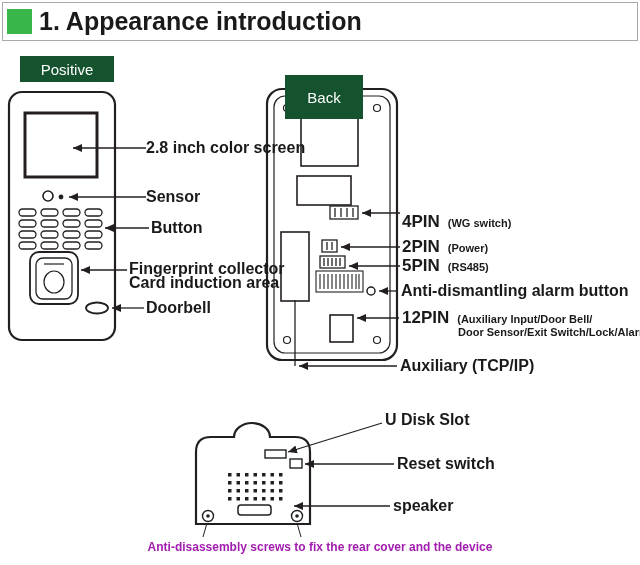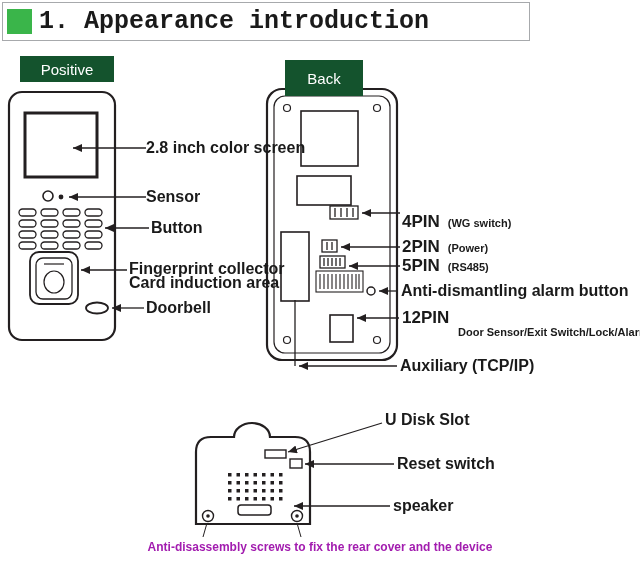--- a/index.html
+++ b/index.html
@@ -1,22 +1,22 @@
 <!DOCTYPE html>
 <html><head>
 <meta charset="utf-8">
 <style>
   * { margin:0; padding:0; box-sizing:border-box; }
   html,body { background:#ffffff; }
   body { font-family:"Liberation Sans", sans-serif; color:#231f20; }
   .canvas { position:relative; width:640px; height:565px; background:#fff; overflow:hidden; }
   .art { position:absolute; left:0; top:0; }
 
-  .title-bar { position:absolute; left:2px; top:2px; width:528px; height:39px;
-               border:1px solid #a7a9ac; background:#fff; display:flex; align-items:center; padding-left:4px;font-family:Liberation Mono, monospace; }
+  .title-bar { position:absolute; left:2px; top:2px; width:636px; height:39px;
+               border:1px solid #a7a9ac; background:#fff; display:flex; align-items:center; padding-left:4px; }
   .green-sq { width:25px; height:25px; background:#3ab54a; flex:0 0 auto; }
   .title-bar h1 { font-size:25px; font-weight:700; margin-left:7px; color:#1a1a1a; }
 
   .badge { position:absolute; background:#14532d; color:#fff; display:flex;
            align-items:center; justify-content:center; font-size:15px; font-weight:400; }
 
   .callout { position:absolute; font-size:16px; font-weight:600; color:#1a1a1a; white-space:nowrap; line-height:14px; }
   .pin-row { position:absolute; display:flex; align-items:baseline; white-space:nowrap; }
   .pin { font-size:17px; font-weight:700; color:#1a1a1a; }
   .pin-desc { font-size:11px; font-weight:600; margin-left:8px; color:#1a1a1a; }
@@ -179,21 +179,21 @@
       <line x1="297" y1="523" x2="301" y2="537" stroke-width="1"></line>
     </g>
   </svg>
 
   <header class="title-bar">
     <span class="green-sq"></span>
     <h1>1. Appearance introduction</h1>
   </header>
 
   <div class="badge" style="left:20px; top:56px; width:94px; height:26px">Positive</div>
-  <div class="badge" style="left:285px; top:60px; width:78px; height:36px">Back</div>
+  <div class="badge" style="left:285px; top:75px; width:78px; height:44px">Back</div>
 
   <div class="callout" style="left:146px; top:141px">2.8 inch color screen</div>
   <div class="callout" style="left:146px; top:190px">Sensor</div>
   <div class="callout" style="left:151px; top:221px">Button</div>
   <div class="callout" style="left:129px; top:262px">Fingerprint collector</div>
   <div class="callout" style="left:129px; top:276px">Card induction area</div>
   <div class="callout" style="left:146px; top:301px">Doorbell</div>
 
   <div class="pin-row" style="left:402px; top:212px">
     <span class="pin">4PIN</span>
@@ -203,20 +203,21 @@
     <span class="pin">2PIN</span>
     <span class="pin-desc">(Power)</span>
   </div>
   <div class="pin-row" style="left:402px; top:256px">
     <span class="pin">5PIN</span>
     <span class="pin-desc">(RS485)</span>
   </div>
   <div class="callout" style="left:401px; top:284px">Anti-dismantling alarm button</div>
   <div class="pin-row" style="left:402px; top:308px">
     <span class="pin">12PIN</span>
+    <span class="pin-desc">(Auxiliary Input/Door Bell/</span>
   </div>
   <div class="pin-desc2" style="left:458px; top:326px">Door Sensor/Exit Switch/Lock/Alarm)</div>
   <div class="callout" style="left:400px; top:359px">Auxiliary (TCP/IP)</div>
 
   <div class="callout" style="left:385px; top:413px">U Disk Slot</div>
   <div class="callout" style="left:397px; top:457px">Reset switch</div>
   <div class="callout" style="left:393px; top:499px">speaker</div>
 
   <div class="footer">Anti-disassembly screws to fix the rear cover and the device</div>
 

